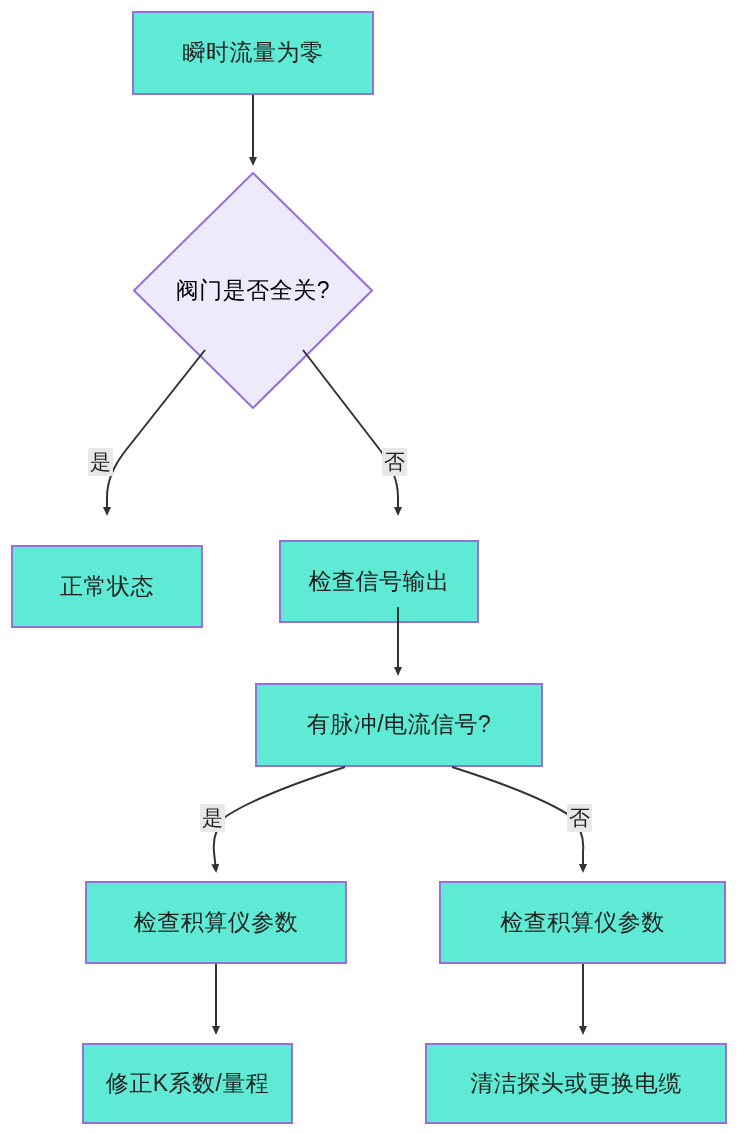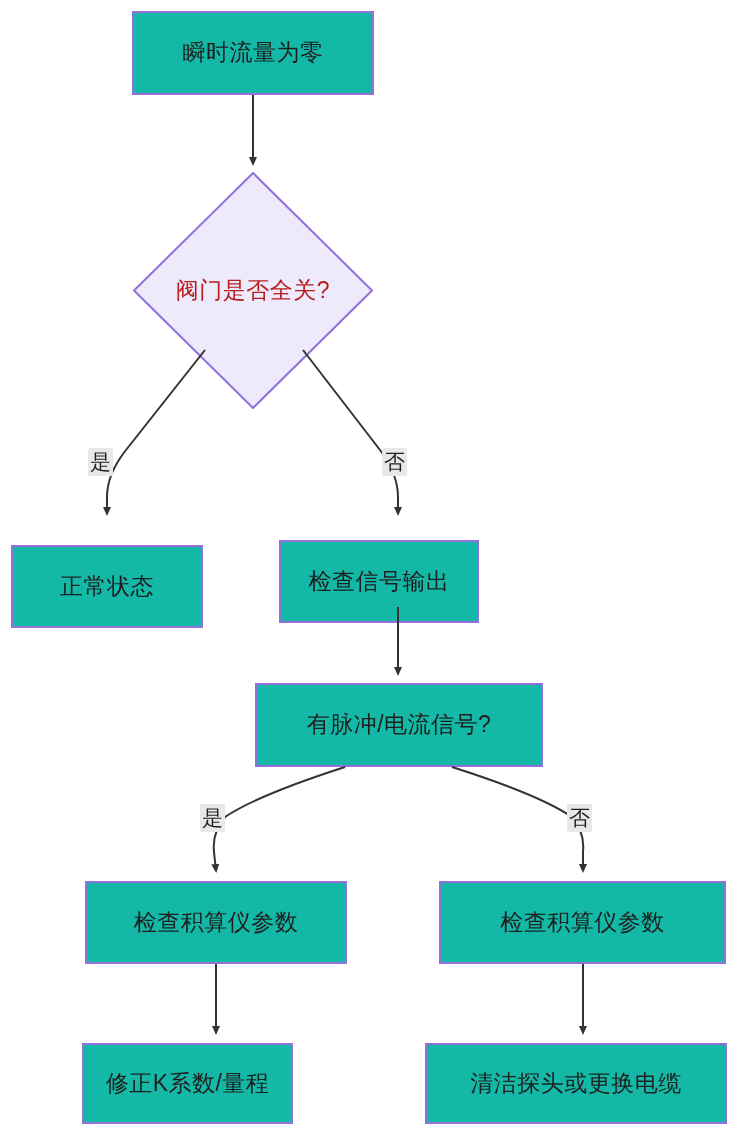--- a/index.html
+++ b/index.html
@@ -17,21 +17,21 @@
   #flowchart {
     position: absolute;
     left: 0;
     top: 0;
     width: 750px;
     height: 1134px;
   }
   .node-box {
     position: absolute;
     box-sizing: border-box;
-    background: #14b8a6;
+    background: #5eead4;
     border: 2px solid #9370DB;
     display: flex;
     align-items: center;
     justify-content: center;
     color: #1f1f1f;
     font-size: 23px;
     line-height: 1.2;
     letter-spacing: 0.5px;
     white-space: nowrap;
   }
@@ -42,21 +42,21 @@
     justify-content: center;
   }
   .node-diamond-shape {
     position: absolute;
     left: 0; top: 0;
     width: 100%; height: 100%;
   }
   .node-diamond-label {
     position: relative;
     z-index: 2;
-    color: #b91c1c;
+    color: #000000;
     font-size: 23px;
     white-space: nowrap;
     letter-spacing: 0.5px;
   }
   .edge-label {
     position: absolute;
     background: #E8E8E8;
     color: #1f1f1f;
     font-size: 21px;
     line-height: 1;

